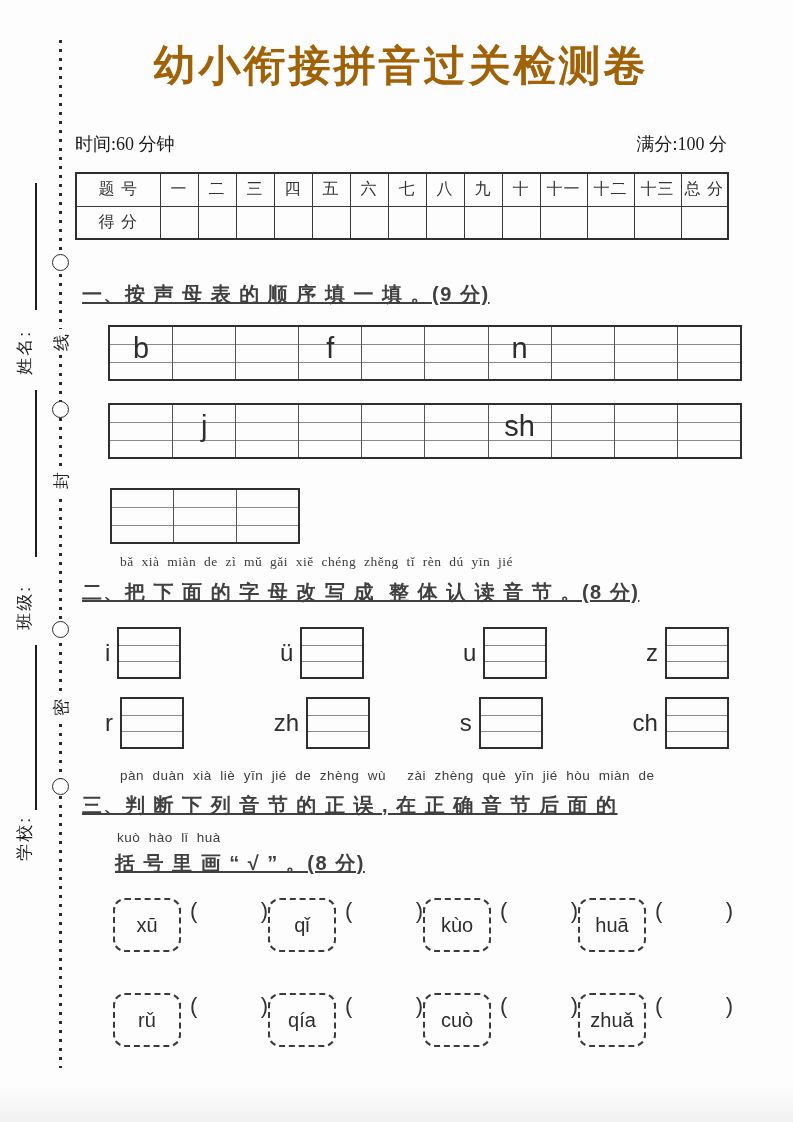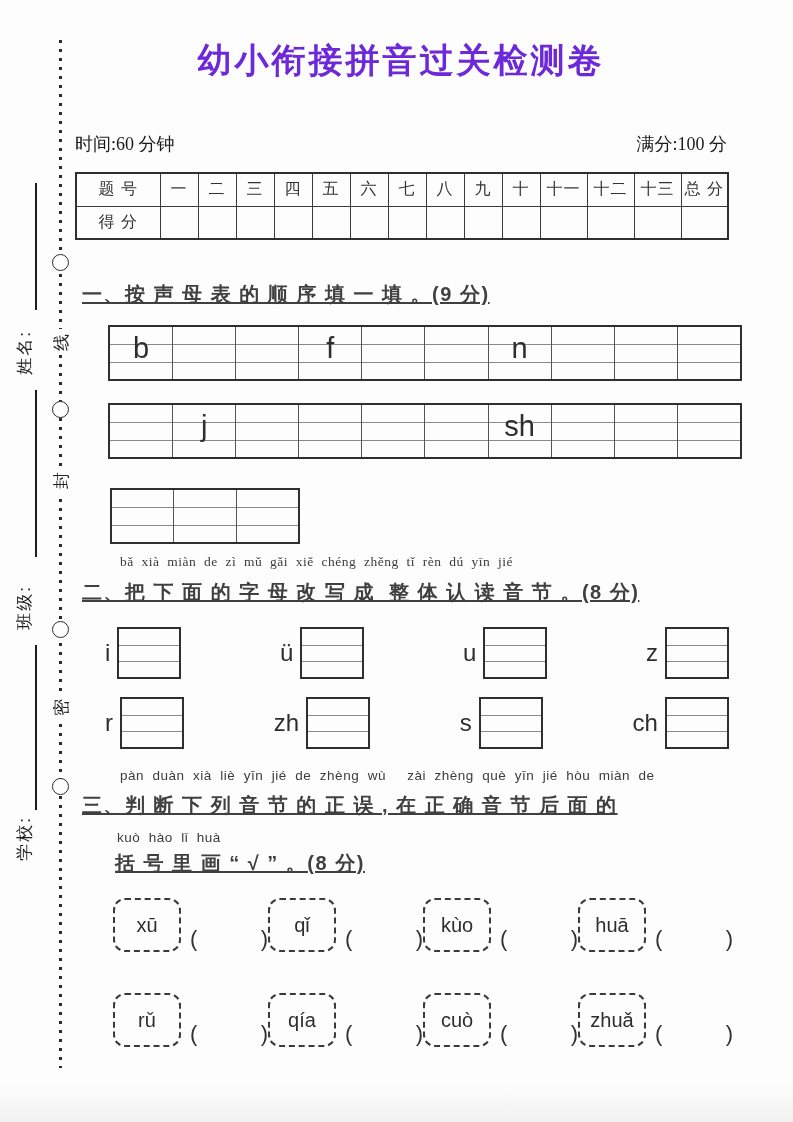--- a/index.html
+++ b/index.html
@@ -15,21 +15,21 @@
   .seal-char { position:absolute; left:49px; width:24px; height:26px; background:#fdfdfd;
       display:flex; align-items:center; justify-content:center; font-size:17px; color:#222; }
   .seal-char span { transform:rotate(-90deg); white-space:nowrap; display:block; }
   .v-label { position:absolute; left:2px; width:44px; height:84px; display:flex; align-items:center; justify-content:center; }
   .v-label span { transform:rotate(-90deg); white-space:nowrap; font-size:17px; letter-spacing:2px; color:#1d1d1d; }
   .v-blank { position:absolute; left:35px; width:2px; background:#1d1d1d; }
 
   
   .main { position:absolute; left:75px; top:0; width:652px; height:1122px; }
   .paper-title { position:absolute; top:38px; left:0; width:100%; text-align:center;
-      font-family:"Liberation Serif", serif; font-weight:bold; font-size:34px; letter-spacing:3px; color:#6d28d9; }
+      font-family:"Liberation Serif", serif; font-weight:bold; font-size:42px; letter-spacing:3px; color:#a16207; }
   .meta-row { position:absolute; top:132px; left:0; width:100%; display:flex; justify-content:space-between;
       font-family:"Liberation Serif", serif; font-size:18px; color:#1a1a1a; }
 
   
   table.score { position:absolute; top:172px; left:0; width:652px; border-collapse:collapse; table-layout:fixed; }
   table.score td { border:1.4px solid #3a3a3a; height:33px; text-align:center; font-size:16px; color:#333;
       letter-spacing:1px; padding:0; }
   table.score { border:2px solid #2f2f2f;padding-left:40px; }
 
   
@@ -49,21 +49,21 @@
   .letter-row { position:absolute; left:30px; width:624px; display:flex; justify-content:space-between; }
   .letter-group { display:flex; align-items:center; gap:7px; }
   .letter-group .letter { font-size:24px; color:#2e2e2e; }
   .mini-fourline { position:relative; width:64px; height:52px; border:2px solid #2f2f2f; }
   .mini-fourline::before, .mini-fourline::after { content:""; position:absolute; left:0; right:0; border-top:1px solid #8a8a8a; }
   .mini-fourline::before { top:33.3%; }
   .mini-fourline::after  { top:66.6%; }
 
   
   .items-row { position:absolute; left:38px; width:598px; display:flex; justify-content:space-between; }
-  .judge-item { display:flex; align-items:flex-end; gap:9px; }
+  .judge-item { display:flex; align-items:flex-start; gap:9px; }
   .judge-box { width:68px; height:54px; border:2px dashed #3a3a3a; border-radius:12px;
       display:flex; align-items:center; justify-content:center; font-size:20px; color:#2e2e2e; }
   .paren { display:inline-flex; width:78px; justify-content:space-between; font-size:22px; color:#333; }
 </style>
 </head>
 <body>
 
 <div class="page">
 
   <div class="seal-dotted-line"></div>

